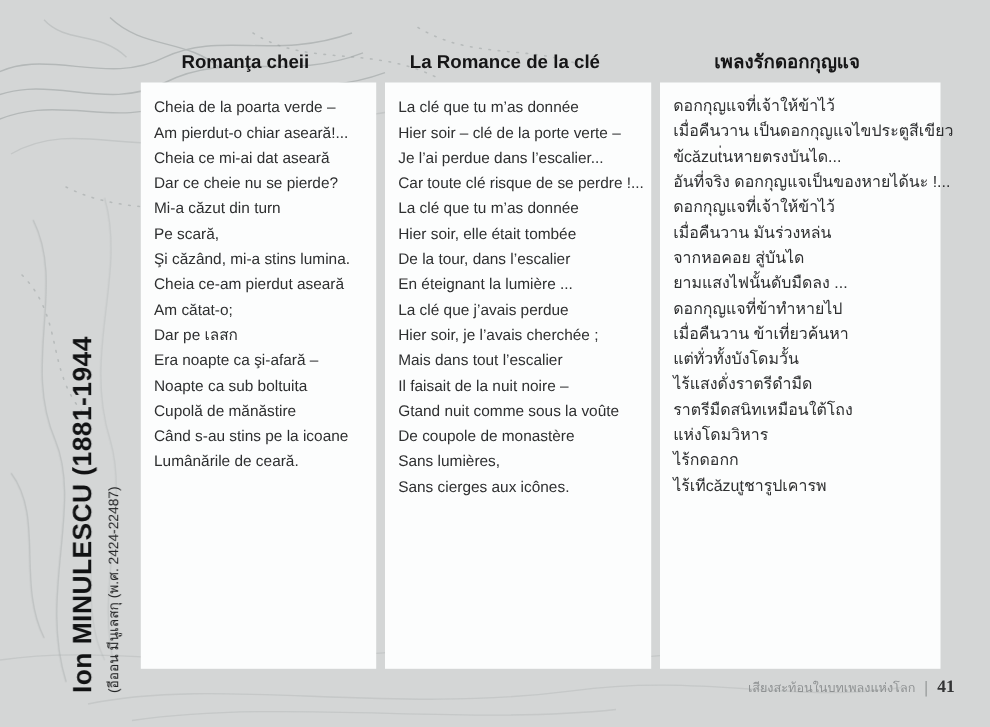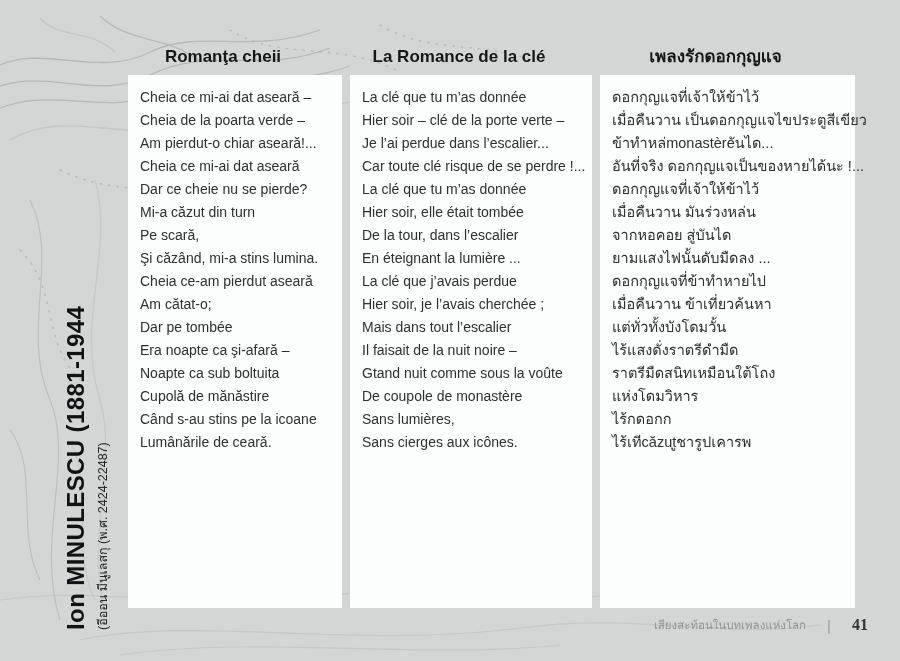--- a/index.html
+++ b/index.html
@@ -82,21 +82,21 @@
     color: #2e2f30;
     white-space: nowrap;
   }
   .panel.c2 .poem-line { font-size: 14.5px; }
   
   .footer {
     position: absolute;
     right: 32px; top: 616px;
     display: flex;
     align-items: center;
-    gap: 21px;
+    gap: 8px;
     z-index: 2;
   }
   .footer-book-title {
     font-size: 11.5px;
     color: #8f9293;
   }
   .footer-divider {
     font-size: 15px;
     color: #9a9d9e;
     font-weight: normal;
@@ -148,33 +148,32 @@
 
   <div class="headers">
     <div class="col-header c0">Romanţa cheii</div>
     <div class="col-header c1">La Romance de la clé</div>
     <div class="col-header c2">เพลงรักดอกกุญแจ</div>
   </div>
 
   <div class="panels">
     <section class="panel c0">
         <div class="stanza">
-          <div class="poem-line">Cheia ce mi-ai dat aseară –</div>
           <div class="poem-line">Cheia de la poarta verde –</div>
           <div class="poem-line">Am pierdut-o chiar aseară!...</div>
           <div class="poem-line">Cheia ce mi-ai dat aseară</div>
           <div class="poem-line">Dar ce cheie nu se pierde?</div>
           <div class="poem-line">Mi-a căzut din turn</div>
           <div class="poem-line">Pe scară,</div>
           <div class="poem-line">Şi căzând, mi-a stins lumina.</div>
         </div>
         <div class="stanza">
           <div class="poem-line">Cheia ce-am pierdut aseară</div>
           <div class="poem-line">Am cătat-o;</div>
-          <div class="poem-line">Dar pe tombée</div>
+          <div class="poem-line">Dar pe เลสก</div>
           <div class="poem-line">Era noapte ca şi-afară –</div>
           <div class="poem-line">Noapte ca sub boltuita</div>
           <div class="poem-line">Cupolă de mănăstire</div>
           <div class="poem-line">Când s-au stins pe la icoane</div>
           <div class="poem-line">Lumânările de ceară.</div>
         </div>
       </section>
     <section class="panel c1">
         <div class="stanza">
           <div class="poem-line">La clé que tu m’as donnée</div>
@@ -194,21 +193,21 @@
           <div class="poem-line">Gtand nuit comme sous la voûte</div>
           <div class="poem-line">De coupole de monastère</div>
           <div class="poem-line">Sans lumières,</div>
           <div class="poem-line">Sans cierges aux icônes.</div>
         </div>
       </section>
     <section class="panel c2">
         <div class="stanza">
           <div class="poem-line">ดอกกุญแจที่เจ้าให้ข้าไว้</div>
           <div class="poem-line">เมื่อคืนวาน เป็นดอกกุญแจไขประตูสีเขียว</div>
-          <div class="poem-line">ข้าทำหล่monastèreันได...</div>
+          <div class="poem-line">ข้căzut่นหายตรงบันได...</div>
           <div class="poem-line">อันที่จริง ดอกกุญแจเป็นของหายได้นะ !...</div>
           <div class="poem-line">ดอกกุญแจที่เจ้าให้ข้าไว้</div>
           <div class="poem-line">เมื่อคืนวาน มันร่วงหล่น</div>
           <div class="poem-line">จากหอคอย สู่บันได</div>
           <div class="poem-line">ยามแสงไฟนั้นดับมืดลง ...</div>
         </div>
         <div class="stanza">
           <div class="poem-line">ดอกกุญแจที่ข้าทำหายไป</div>
           <div class="poem-line">เมื่อคืนวาน ข้าเที่ยวค้นหา</div>
           <div class="poem-line">แต่ทั่วทั้งบังโดมวั้น</div>

